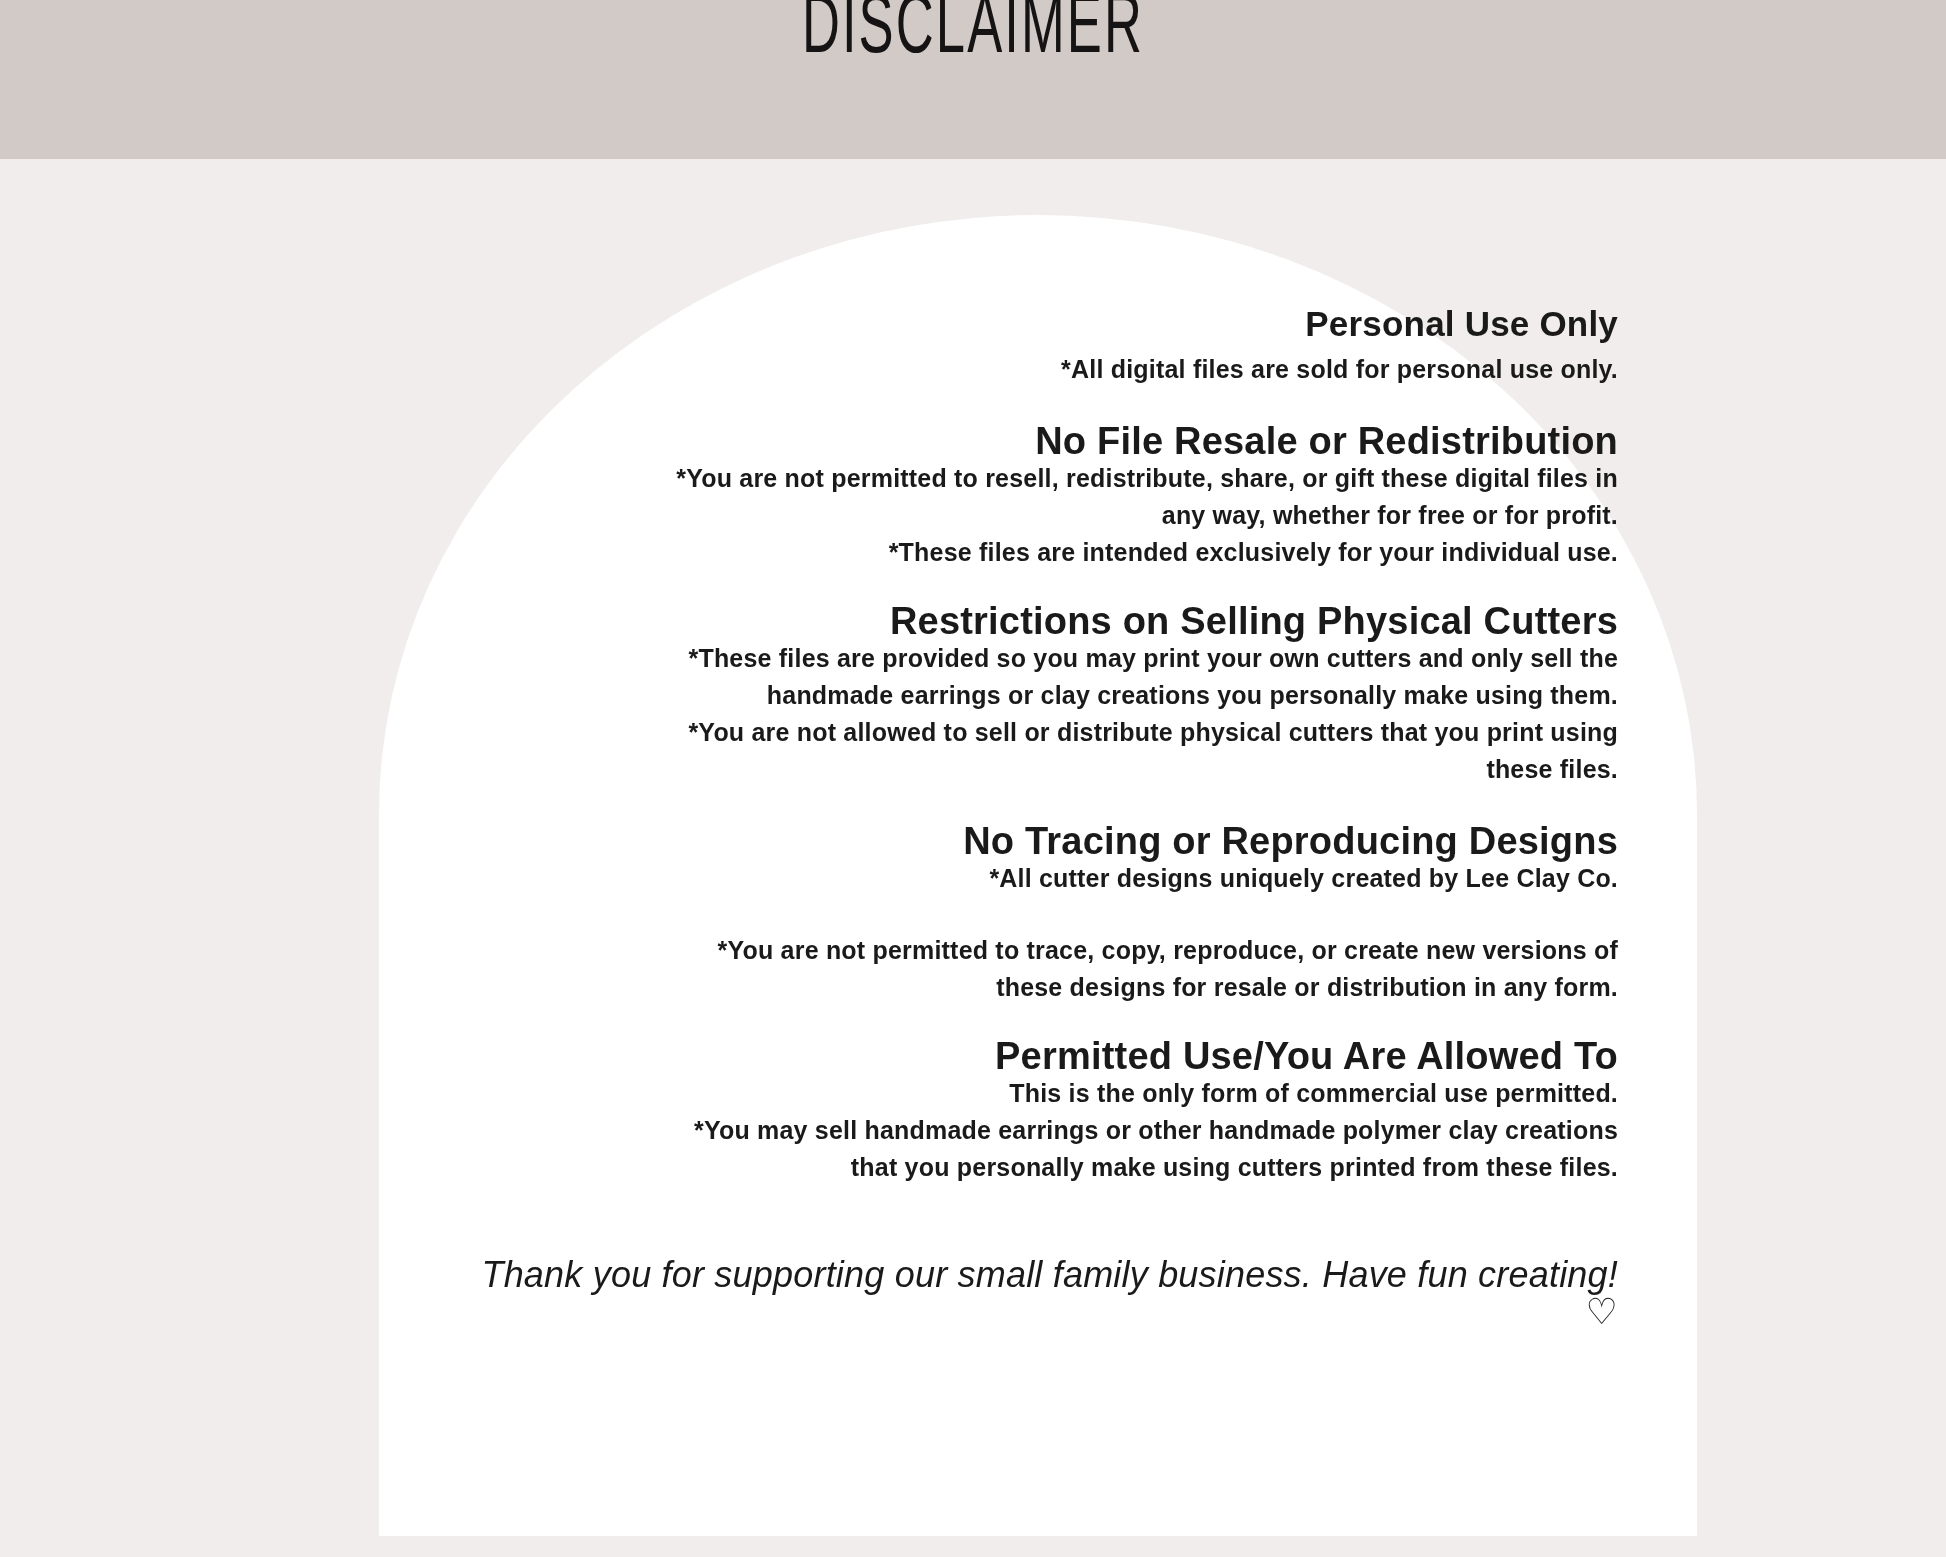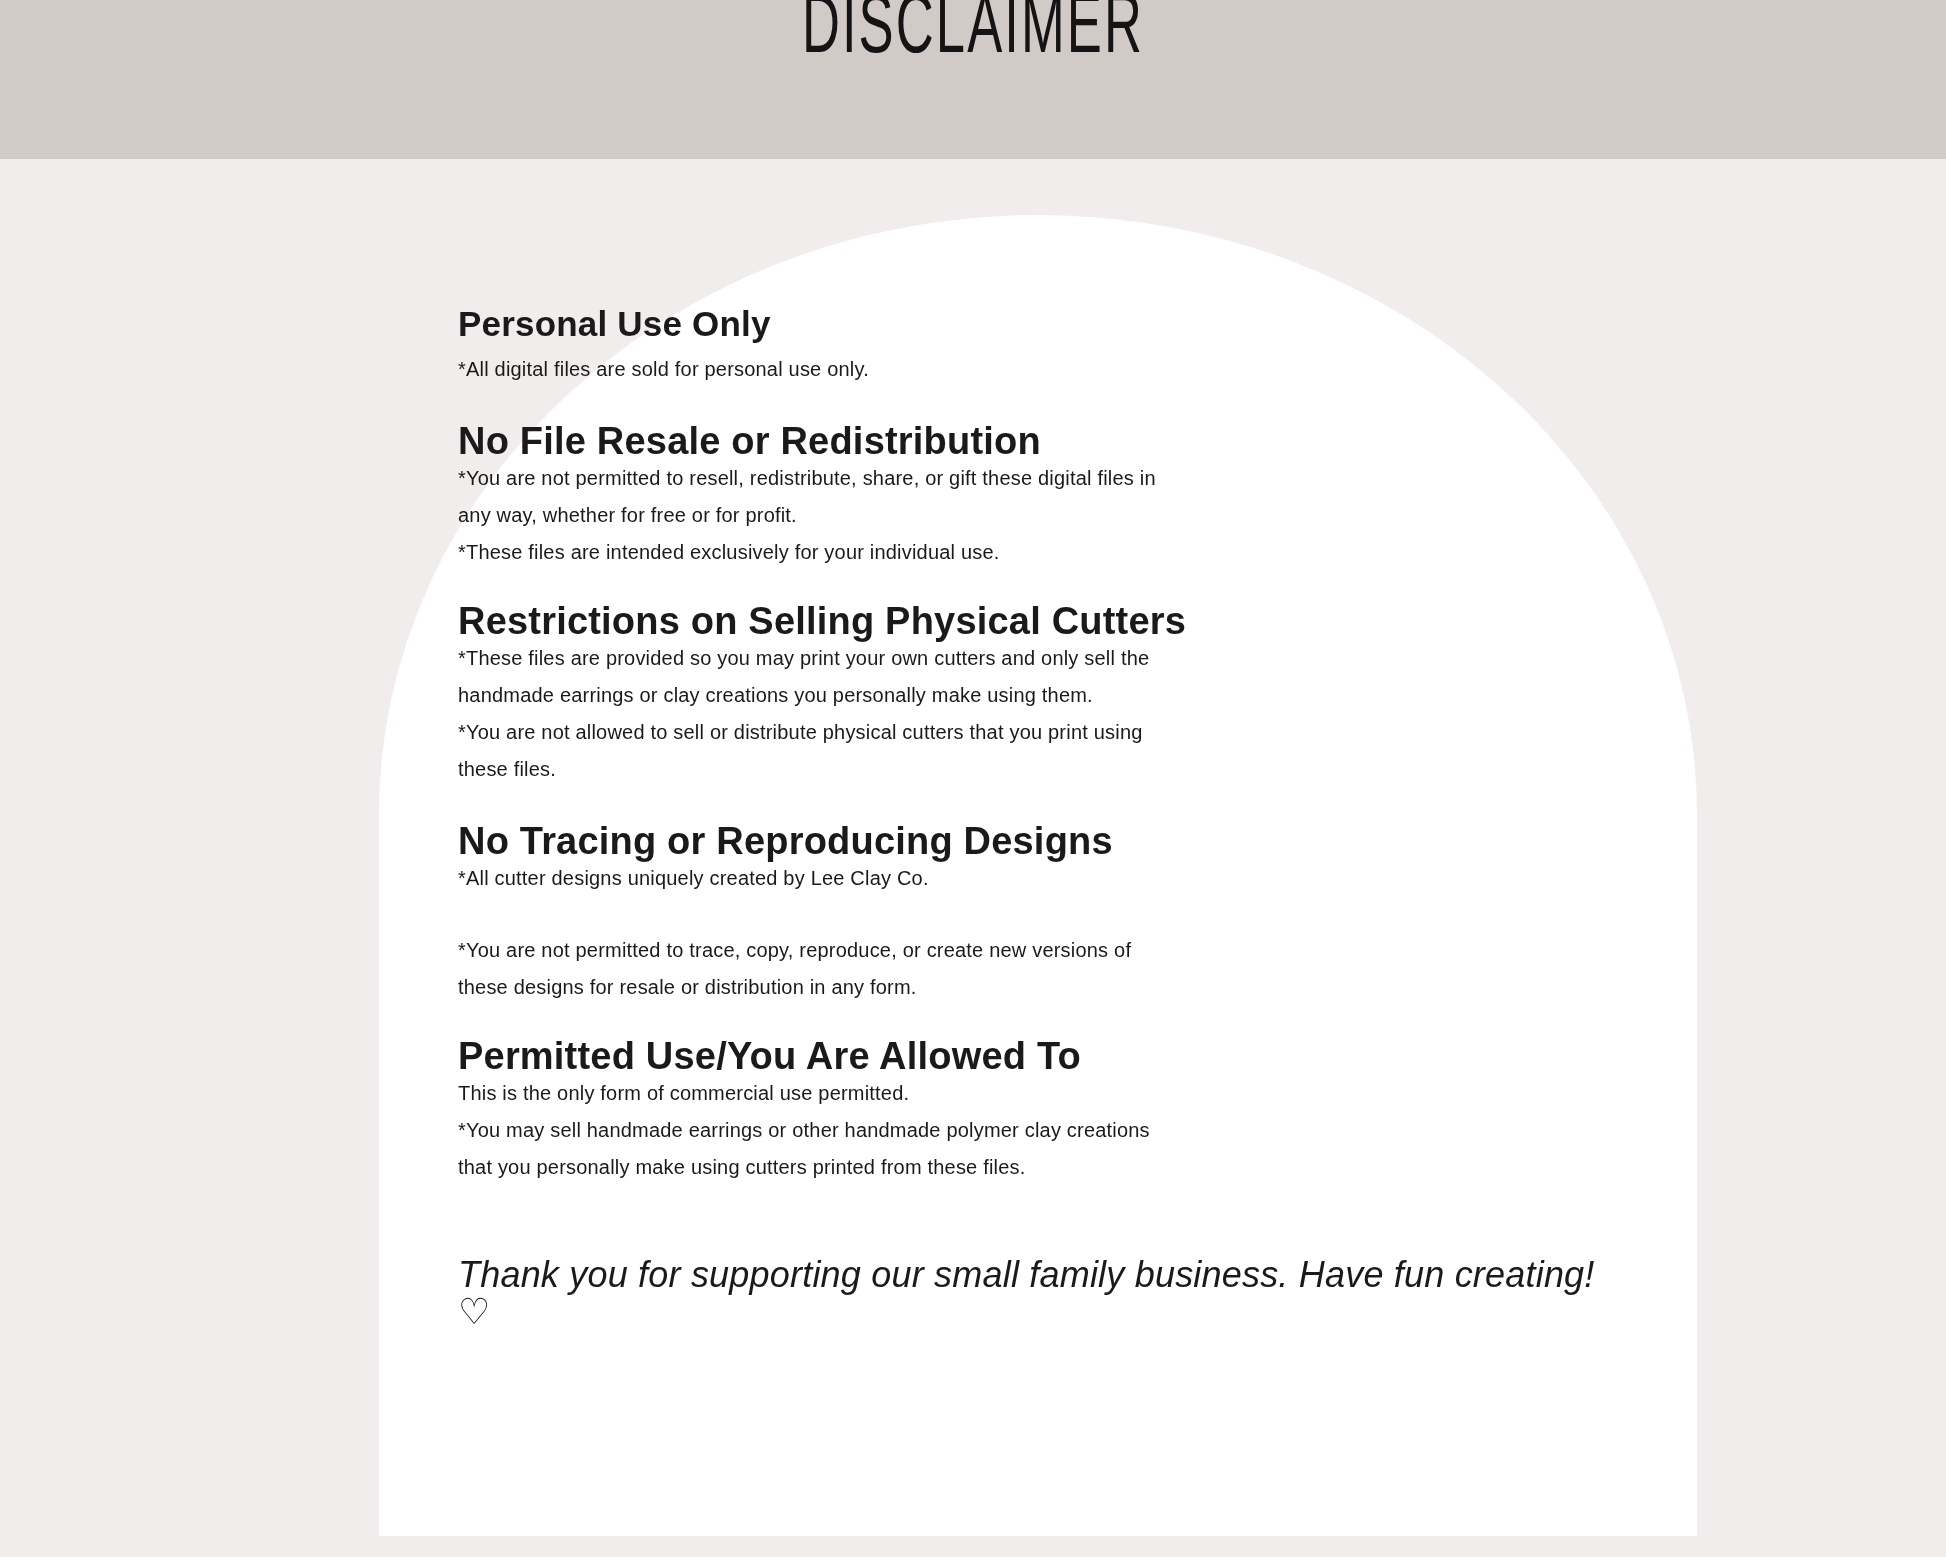--- a/index.html
+++ b/index.html
@@ -45,40 +45,40 @@
     top: 215px;
     width: 1318px;
     height: 1321px;
     background: var(--card-bg);
     border-radius: 660px 660px 0 0 / 600px 600px 0 0;
   }
   .arch-content {
     position: absolute;
     left: 0; right: 0; top: 0; bottom: 0;
     padding: 86px 79px 16px 79px;
-    text-align: left;
+    text-align: right;
   }
 
   .title-lg {
     font-size: 35px;
     font-weight: 700;
     line-height: 46px;
     letter-spacing: 0.2px;
     margin-bottom: 4px;
   }
   .section-heading {
     font-size: 38px;
     font-weight: 700;
     line-height: 37px;
     letter-spacing: 0.2px;
     margin-top: 32px;
   }
   .body-par {
-    font-size: 20px;
-    font-weight: 400;
+    font-size: 25px;
+    font-weight: 700;
     line-height: 37px;
     letter-spacing: 0.2px;
     white-space: pre-line;
   }
   .blank-after { margin-bottom: 35px; }
 
   .footer-note {
     margin-top: 70px;
     font-size: 36px;
     font-style: italic;

